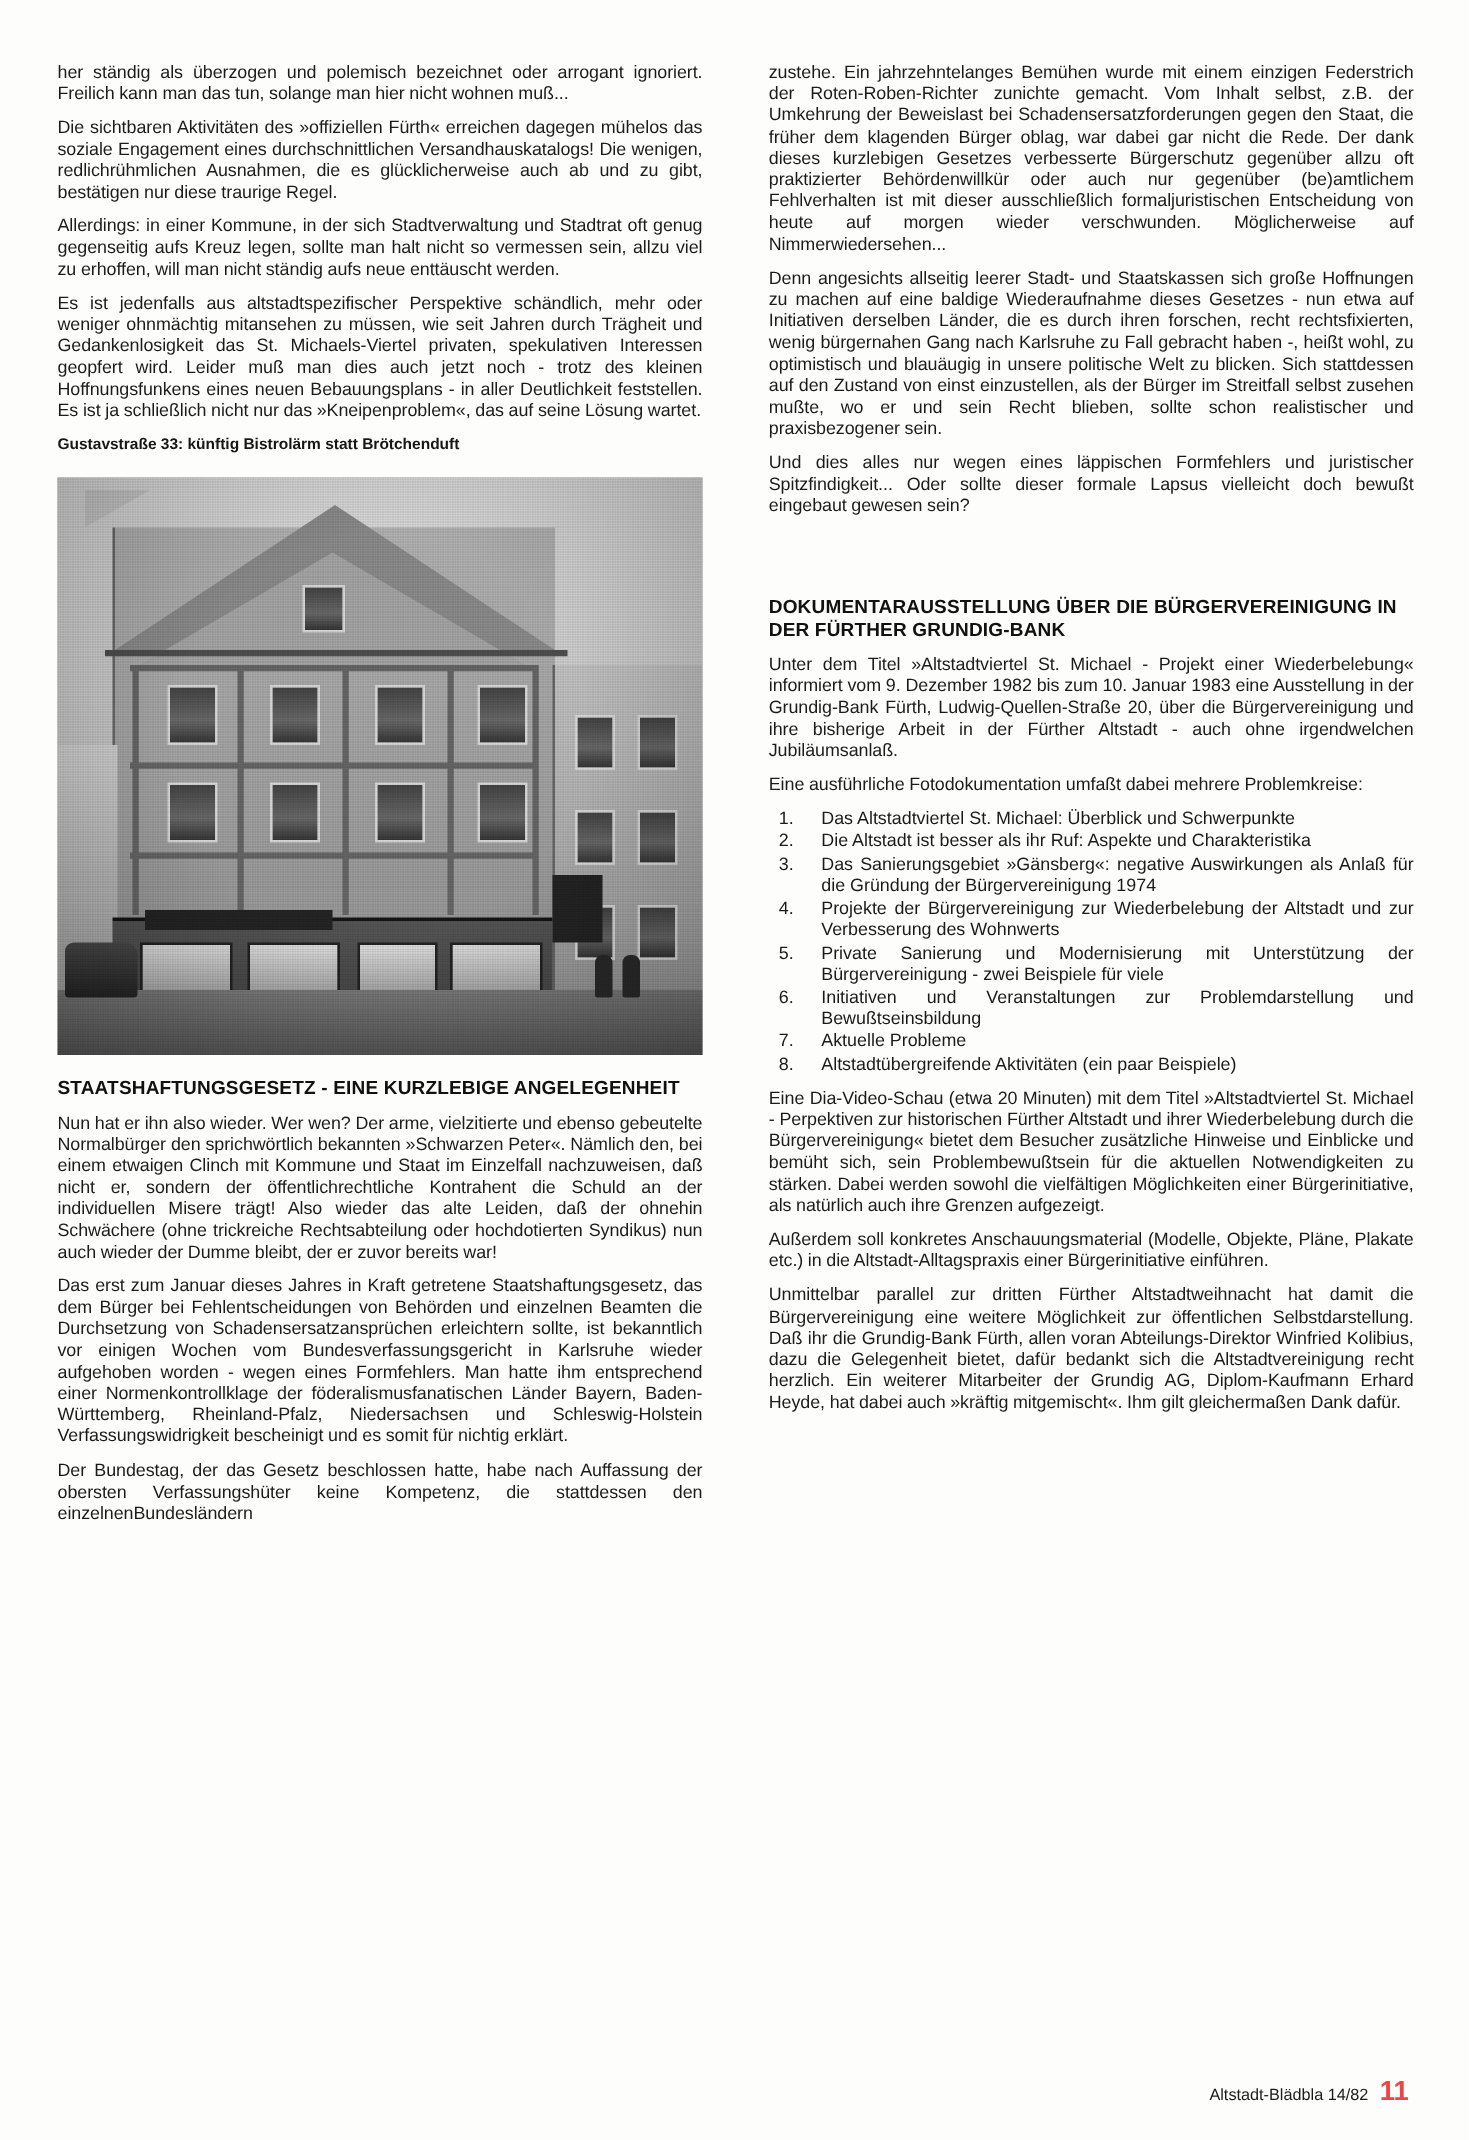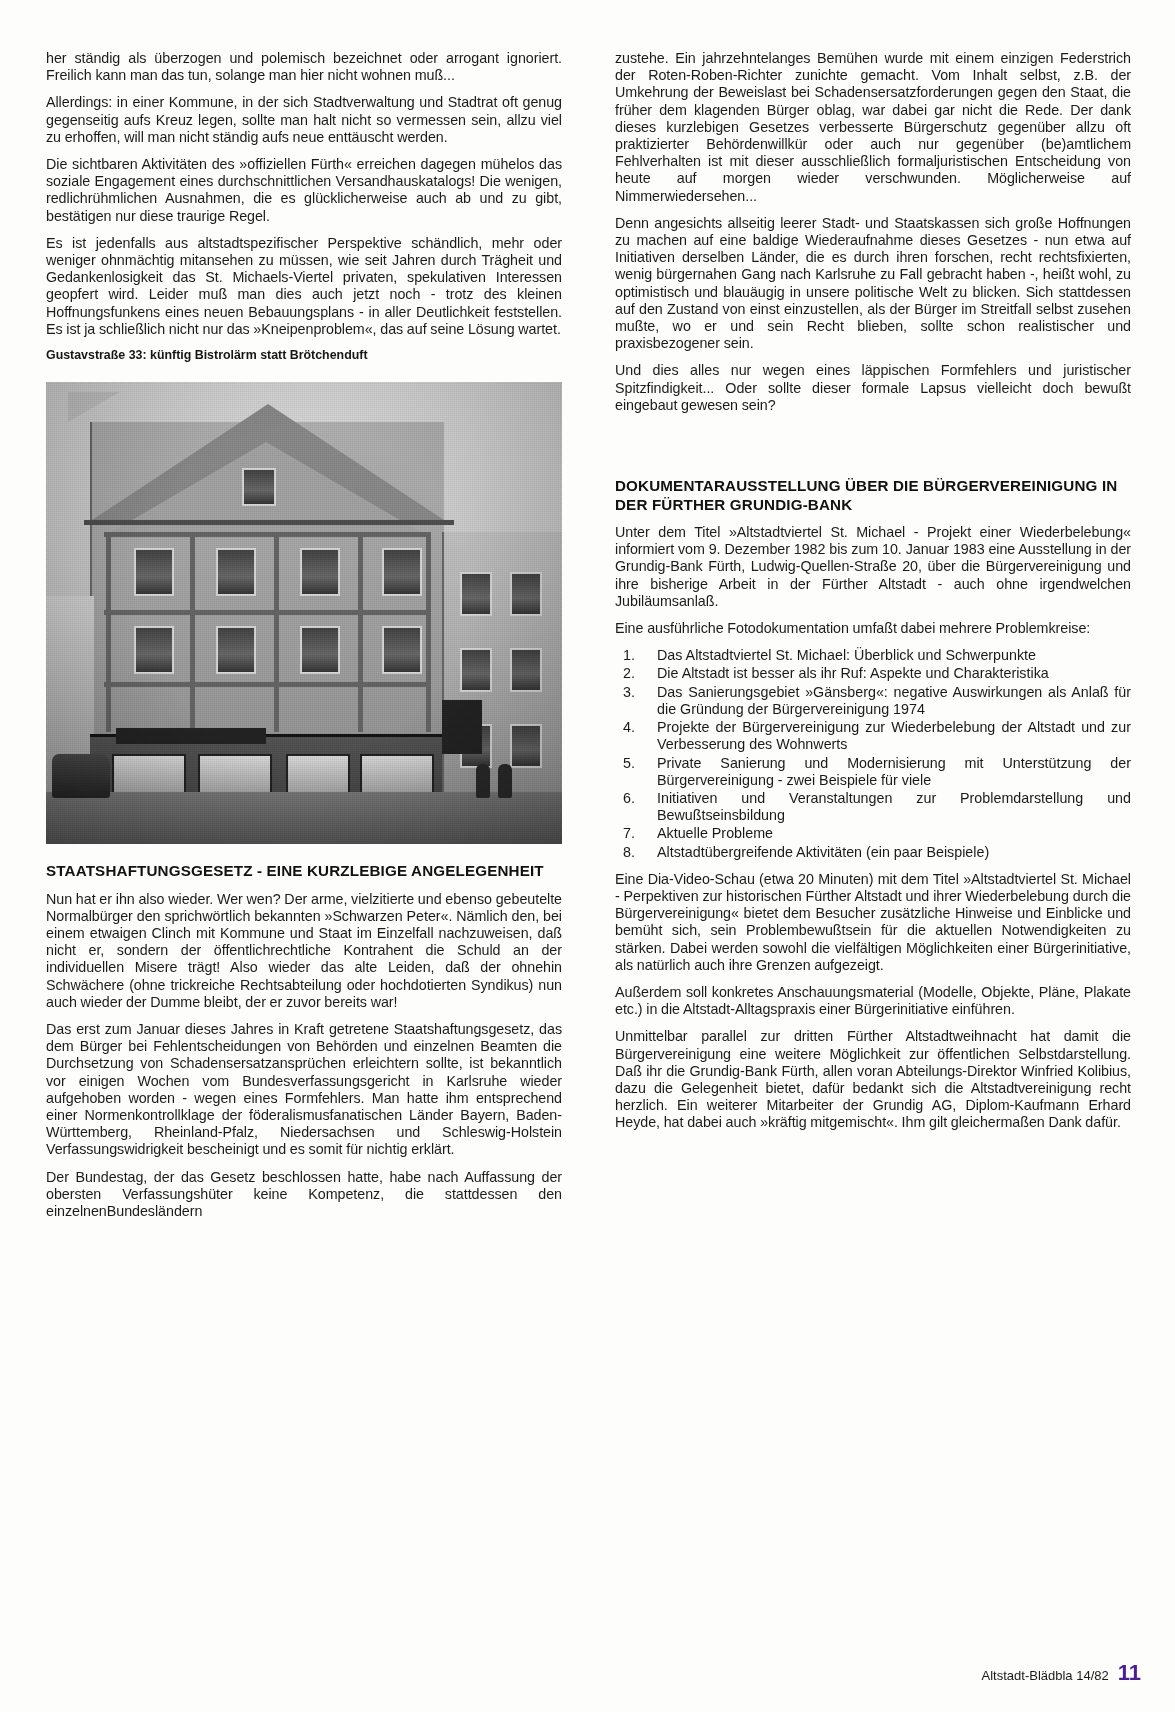--- a/index.html
+++ b/index.html
@@ -204,47 +204,47 @@
   }
   ol.numlist li .num {
     position: absolute;
     left: 8px;
     top: 0;
     width: 28px;
     text-align: left;
   }
   .footer {
     position: absolute;
-    right: 34px;
+    right: 48px;
     bottom: 26px;
     display: flex;
     align-items: baseline;
     gap: 9px;
   }
   .footer .imprint {
     font-size: 13px;
     color: #1b1b1b;
   }
   .footer .pageno {
     font-size: 22px;
     font-weight: bold;
-    color: #4c1d95;
+    color: #ef4444;
   }
 </style>
 </head>
 <body>
 
 <div class="page">
   <div class="columns">
 
     <div class="col">
 
       <p class="body">her ständig als überzogen und polemisch bezeichnet oder arrogant ignoriert. Freilich kann man das tun, solange man hier nicht wohnen muß...</p>
+      <p class="body">Die sichtbaren Aktivitäten des »offiziellen Fürth« erreichen dagegen mühelos das soziale Engagement eines durchschnittlichen Versandhauskatalogs! Die wenigen, redlichrühmlichen Ausnahmen, die es glücklicherweise auch ab und zu gibt, bestätigen nur diese traurige Regel.</p>
       <p class="body">Allerdings: in einer Kommune, in der sich Stadtverwaltung und Stadtrat oft genug gegenseitig aufs Kreuz legen, sollte man halt nicht so vermessen sein, allzu viel zu erhoffen, will man nicht ständig aufs neue enttäuscht werden.</p>
-      <p class="body">Die sichtbaren Aktivitäten des »offiziellen Fürth« erreichen dagegen mühelos das soziale Engagement eines durchschnittlichen Versandhauskatalogs! Die wenigen, redlichrühmlichen Ausnahmen, die es glücklicherweise auch ab und zu gibt, bestätigen nur diese traurige Regel.</p>
       <p class="body">Es ist jedenfalls aus altstadtspezifischer Perspektive schändlich, mehr oder weniger ohnmächtig mitansehen zu müssen, wie seit Jahren durch Trägheit und Gedankenlosigkeit das St. Michaels-Viertel privaten, spekulativen Interessen geopfert wird. Leider muß man dies auch jetzt noch - trotz des kleinen Hoffnungsfunkens eines neuen Bebauungsplans - in aller Deutlichkeit feststellen. Es ist ja schließlich nicht nur das »Kneipenproblem«, das auf seine Lösung wartet.</p>
 
       <div class="caption">Gustavstraße 33: künftig Bistrolärm statt Brötchenduft</div>
 
       <div class="photo">
         <div class="ph-sky"></div>
         <div class="ph-flag"></div>
 
         <div class="ph-left-bldg"></div>
         <div class="ph-right-bldg">

